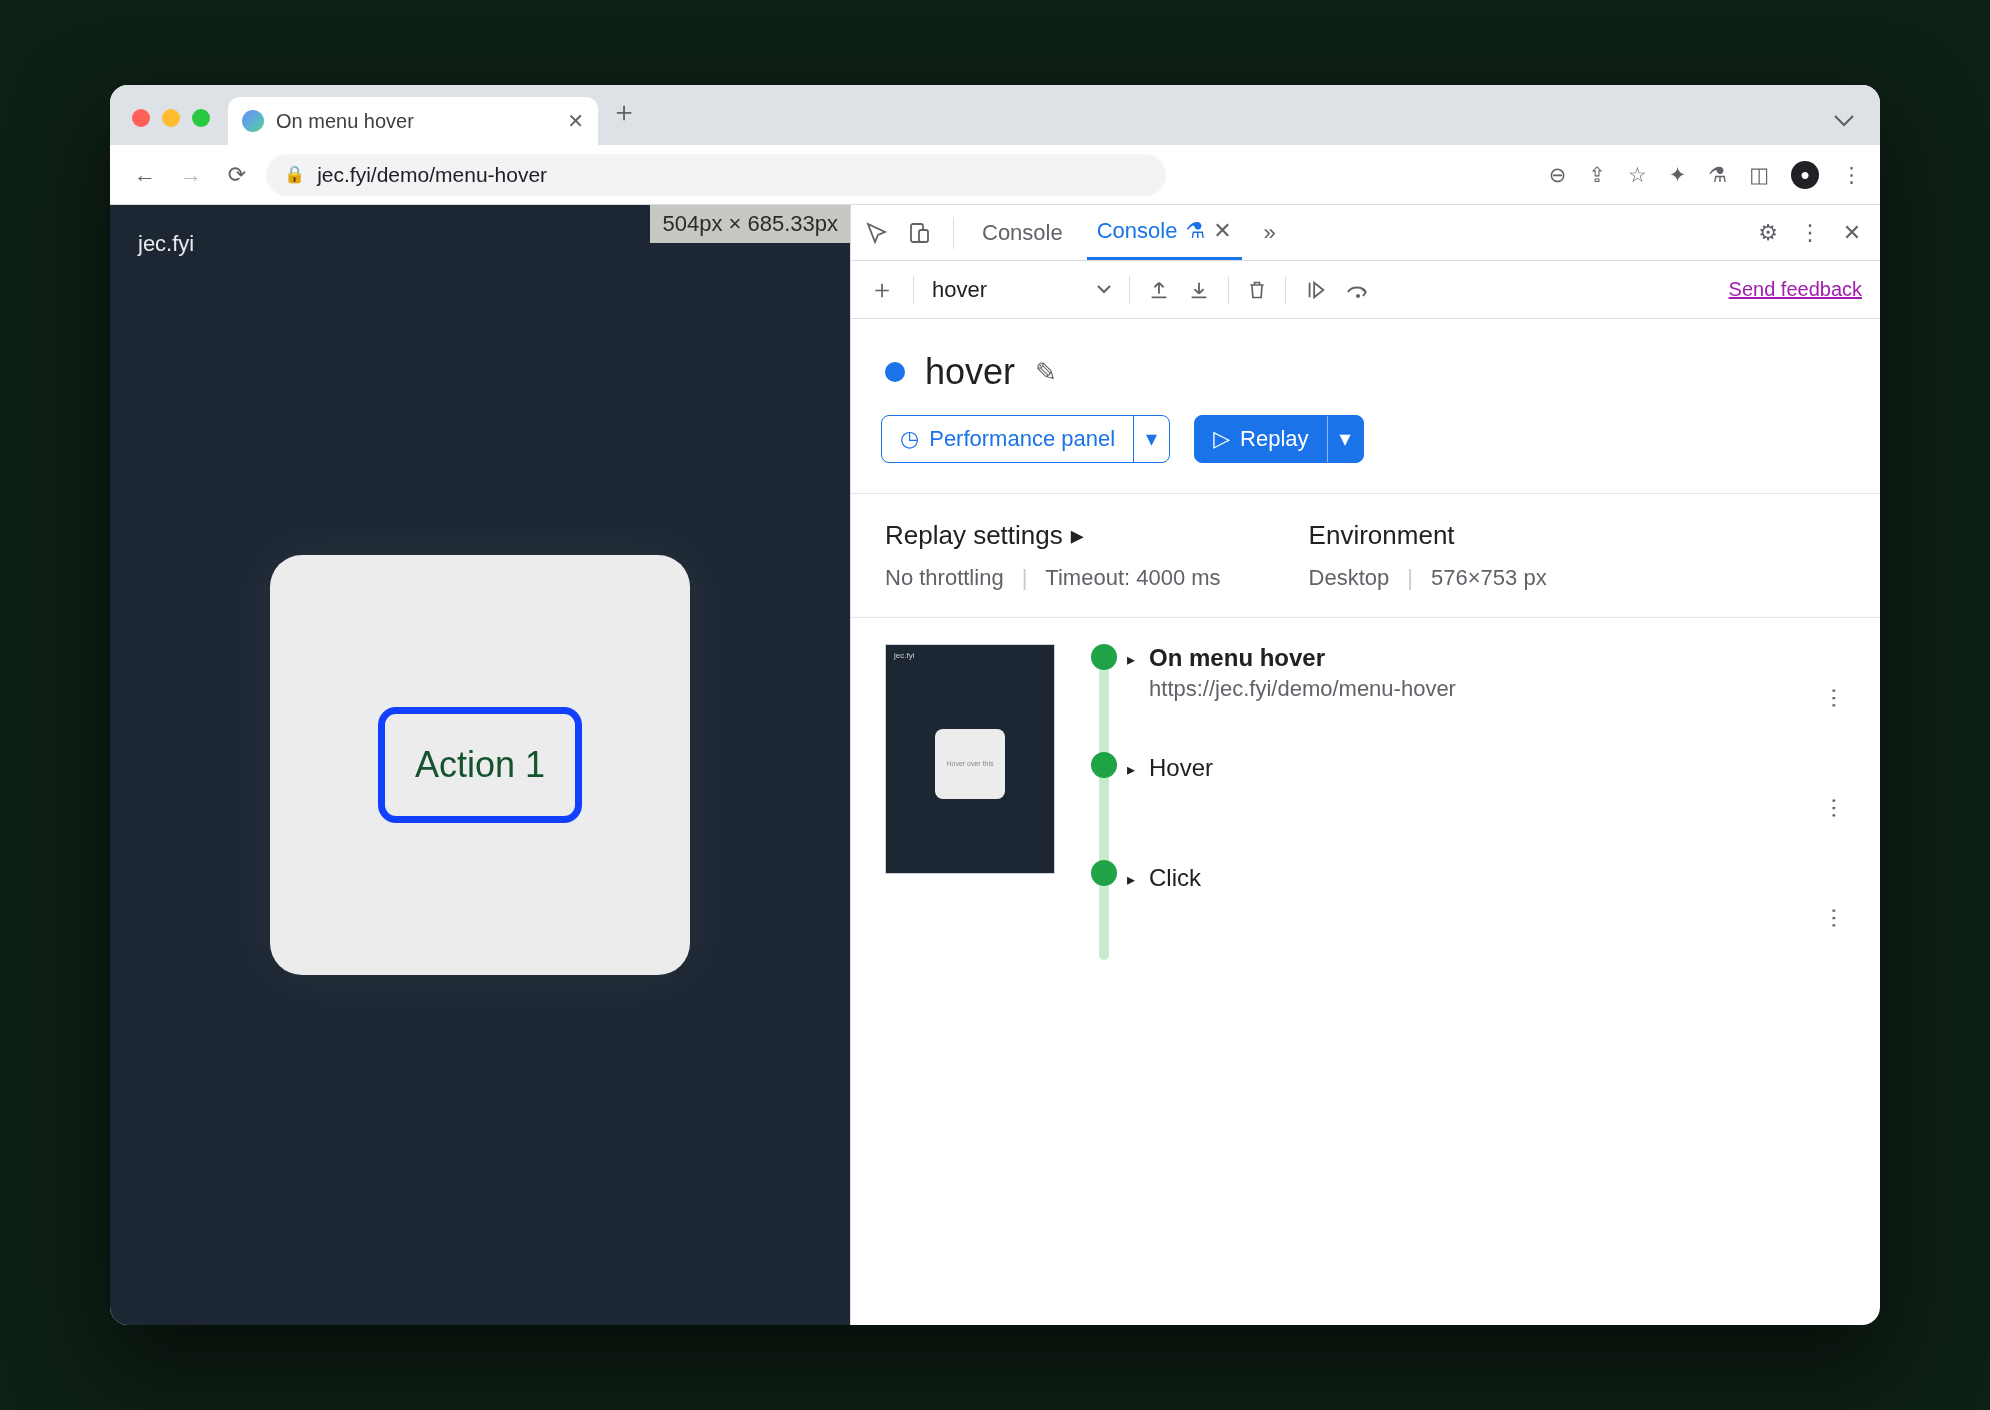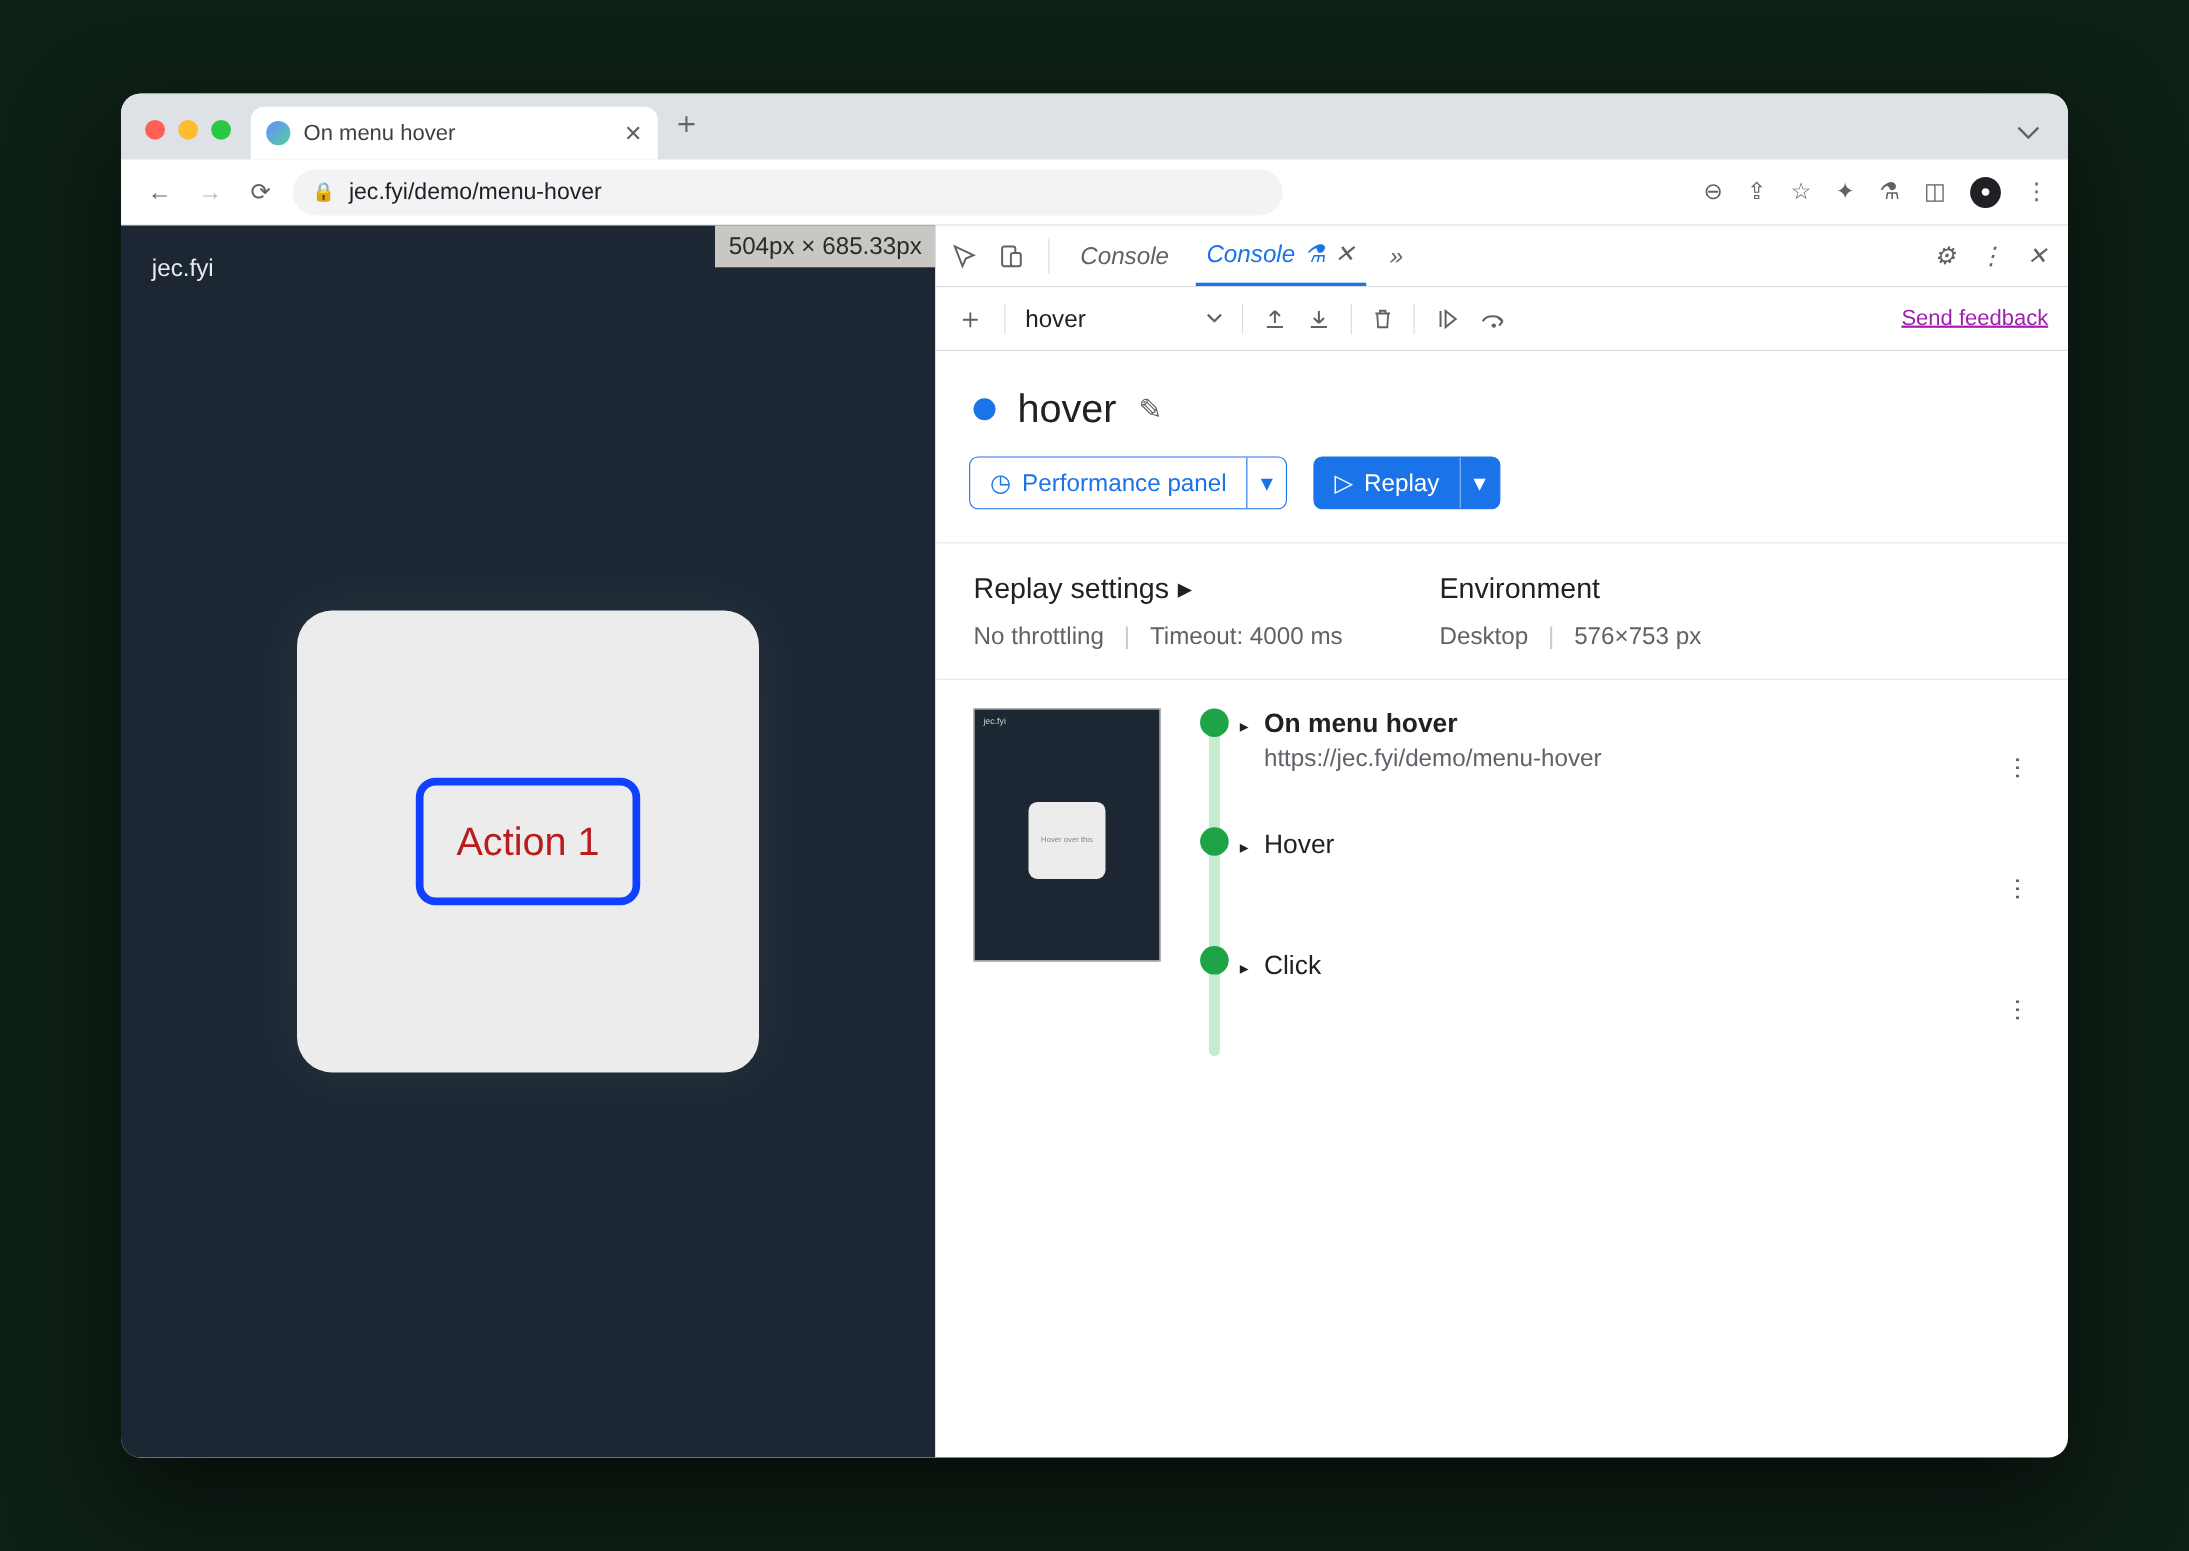--- a/index.html
+++ b/index.html
@@ -18,23 +18,23 @@
   .ticon{color:#5f6368;width:34px;text-align:center;font-size:22px;}
   .omni{flex:0 0 900px;height:42px;background:#f1f3f4;border-radius:21px;display:flex;align-items:center;padding:0 18px;gap:12px;color:#202124;font-size:21px;}
   .lock{color:#5f6368;font-size:17px;}
   .right-icons{margin-left:auto;display:flex;align-items:center;gap:22px;color:#5f6368;font-size:21px;}
   .prof{width:28px;height:28px;border-radius:50%;background:#202124;color:#fff;display:flex;align-items:center;justify-content:center;font-size:16px;}
   .content{flex:1;display:flex;min-height:0;}
   .page{width:740px;background:#1c2733;position:relative;display:flex;align-items:center;justify-content:center;}
   .sizebadge{position:absolute;top:0;right:0;background:#c9c7c3;color:#2b2b2b;font-size:22px;padding:6px 12px;}
   .brand{position:absolute;left:28px;top:26px;color:#e8eaed;font-size:22px;}
   .card{width:420px;height:420px;background:#ececec;border-radius:32px;display:flex;align-items:center;justify-content:center;box-shadow:0 0 60px rgba(255,255,255,.06);}
-  .act{border:7px solid #1141ff;border-radius:18px;padding:30px 30px;color:#b91c1c;font-size:36px;font-weight:500;}
+  .act{border:7px solid #1141ff;border-radius:18px;padding:30px 30px;color:#14532d;font-size:36px;font-weight:500;}
   .devtools{flex:1;display:flex;flex-direction:column;border-left:1px solid #dadce0;min-width:0;}
-  .dt-tabs{height:56px;border-bottom:1px solid #dadce0;display:flex;align-items:center;padding:0 14px;gap:14px;color:#5f6368;font-size:22px;font-style:italic;}
+  .dt-tabs{height:56px;border-bottom:1px solid #dadce0;display:flex;align-items:center;padding:0 14px;gap:14px;color:#5f6368;font-size:22px;}
   .dt-tabs .lbl{padding:0 10px;height:100%;display:flex;align-items:center;gap:8px;}
   .dt-tabs .active{color:#1a73e8;border-bottom:3px solid #1a73e8;font-weight:500;}
   .dt-tabs .spacer{flex:1;}
   .dt-tabs .tool{width:28px;text-align:center;cursor:pointer;}
   .dt-sub{height:58px;border-bottom:1px solid #dadce0;display:flex;align-items:center;padding:0 18px;gap:18px;color:#5f6368;font-size:22px;}
   .dt-sub .sel{display:flex;align-items:center;gap:110px;color:#202124;}
   .chev{font-size:16px;}
   .sendfb{margin-left:auto;text-decoration:underline;color:#a21caf;font-size:20px;}
   .dt-body{flex:1;overflow:auto;}
   .title-row{display:flex;align-items:center;gap:20px;padding:32px 34px 12px;}

